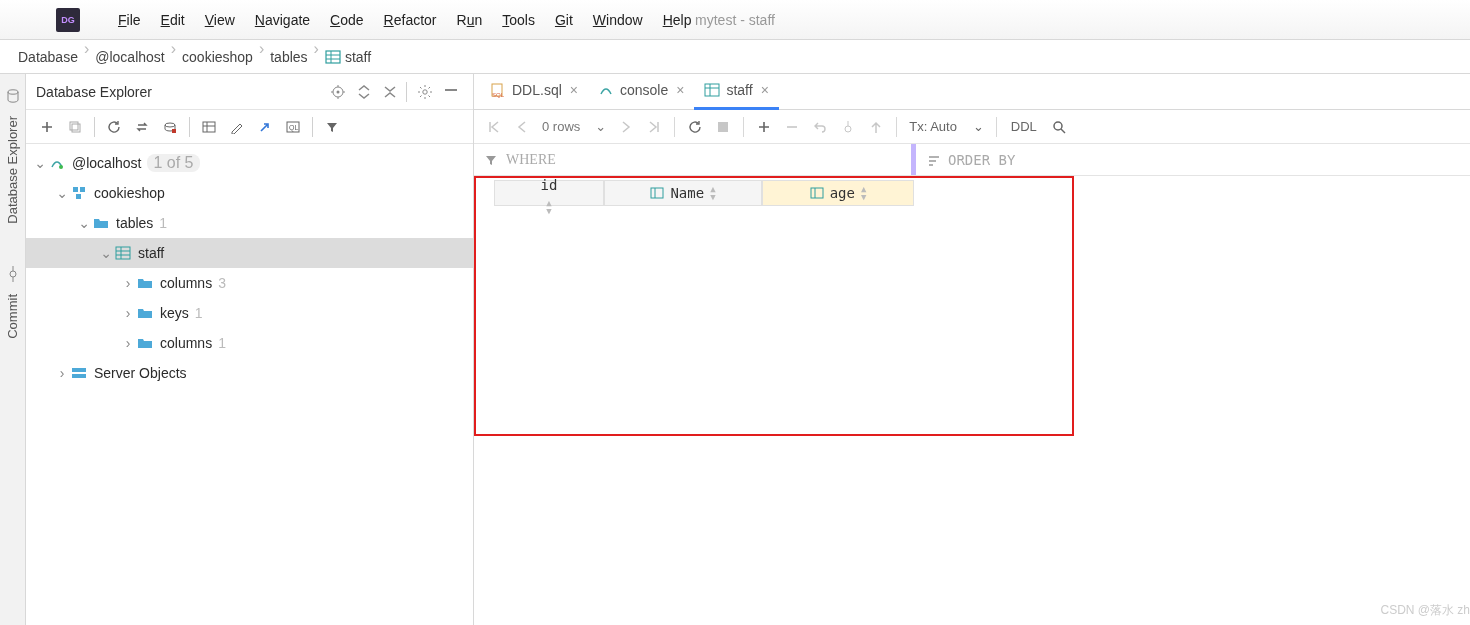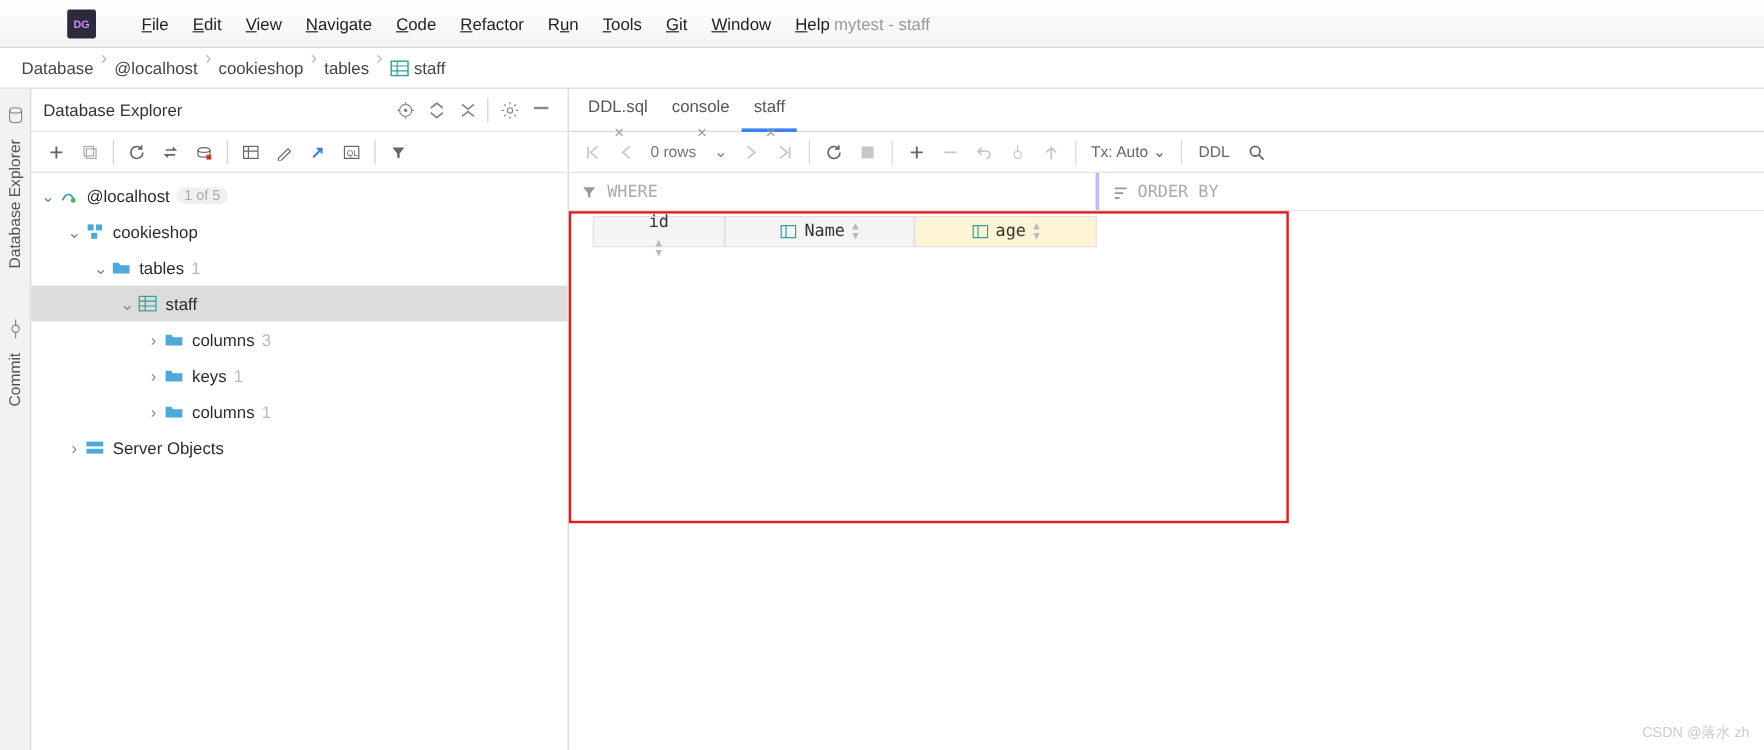--- a/index.html
+++ b/index.html
@@ -21,45 +21,45 @@
 .explorer-title { font-size: 14px; font-weight: normal; color: #333; flex: 1; }
 .hdr-btn { width: 24px; height: 24px; display: flex; align-items: center; justify-content: center; color: #555; margin-left: 2px; cursor: pointer; }
 .explorer-toolbar { display: flex; align-items: center; height: 34px; padding: 0 8px; border-bottom: 1px solid #e4e4e4; gap: 2px; }
 .tb-btn { width: 26px; height: 26px; display: flex; align-items: center; justify-content: center; color: #555; cursor: pointer; }
 .tb-sep { width: 1px; height: 20px; background: #d0d0d0; margin: 0 4px; }
 .tree { flex: 1; overflow: auto; padding: 4px 0; font-size: 14px; }
 .tree-row { display: flex; align-items: center; height: 30px; padding-right: 8px; cursor: pointer; }
 .tree-row.selected { background: #dcdcdc; }
 .tree-row .tw { width: 16px; display: inline-flex; justify-content: center; color: #888; user-select: none; }
 .tree-row .ticon { width: 18px; height: 18px; margin-right: 6px; display: inline-flex; align-items: center; justify-content: center; }
-.tree-row .tcount { color: #aaa; font-size: 12px; margin-left: 6px; background: #f0f0f0; border-radius: 8px; padding: 0 6px; }
+.tree-row .tcount { color: #aaa; font-size: 16px; margin-left: 6px; background: #f0f0f0; border-radius: 8px; padding: 0 6px; }
 .content { flex: 1; display: flex; flex-direction: column; position: relative; }
 .editor-tabs { display: flex; align-items: center; height: 36px; border-bottom: 1px solid #d8d8d8; padding-left: 6px; }
-.etab { display: flex; align-items: center; height: 36px; padding: 0 10px; gap: 6px; color: #555; font-size: 14px; cursor: pointer; border-bottom: 3px solid transparent; flex-direction: column; }
+.etab { display: flex; align-items: center; height: 36px; padding: 0 10px; gap: 6px; color: #555; font-size: 14px; cursor: pointer; border-bottom: 3px solid transparent; }
 .etab.active { border-bottom-color: #3b82f6; }
 .etab .close { color: #999; font-size: 14px; margin-left: 2px; }
 .data-toolbar { display: flex; align-items: center; height: 34px; padding: 0 8px; border-bottom: 1px solid #e4e4e4; gap: 4px; font-size: 13px; }
 .dtb-btn { width: 24px; height: 24px; display: flex; align-items: center; justify-content: center; color: #666; cursor: pointer; }
 .dtb-btn.disabled { color: #c7c7c7; cursor: default; }
 .dtb-sep { width: 1px; height: 20px; background: #d8d8d8; margin: 0 4px; }
 .rows-label { color: #777; padding: 0 4px; display: flex; align-items: center; gap: 15px; }
-.tx-label { font-size: 13px; color: #666; padding: 0 4px; display: flex; align-items: center; gap: 4px; }
+.tx-label { font-size: 13px; color: #666; padding: 0 4px; display: flex; align-items: center; gap: 16px; }
 .ddl-label { font-size: 13px; color: #666; padding: 0 6px; }
 .filter-row { display: flex; height: 32px; border-bottom: 1px solid #e4e4e4; }
 .filter-cell { display: flex; align-items: center; padding: 0 10px; font-family: Menlo, Consolas, monospace; font-size: 14px; color: #aaa; gap: 8px; }
-.filter-where { width: 442px; border-right: 3px solid #c4b5fd; }
+.filter-where { width: 442px; border-right: 5px solid #c4b5fd; font-family: Liberation Serif, serif; }
 .grid-area { flex: 1; position: relative; }
 .redbox { position: absolute; left: 0px; top: 0px; width: 600px; height: 260px; border: 2px solid #e11d1d; pointer-events: none; }
 .col-headers { position: absolute; top: 4px; left: 20px; display: flex; height: 26px; }
 .col-h { display: flex; align-items: center; justify-content: center; gap: 6px; font-family: Menlo, Consolas, monospace; font-size: 14px; border: 1px solid #e0e0e0; background: #f5f5f5; padding: 0 8px; color: #333; }
 .col-h.first { width: 110px; flex-direction: column; }
 .col-h.mid { width: 158px; }
 .col-h.sel { background: #fff4d5; width: 152px; }
 .sort-arrows { color: #bbb; font-size: 9px; line-height: 8px; display: flex; flex-direction: column; }
-.watermark { position: absolute; right: 12px; bottom: 6px; font-size: 12px; color: #ccc; }
+.watermark { position: absolute; right: 0; bottom: 6px; font-size: 12px; color: #ccc; }
 svg { display: block; }
 </style>
 </head>
 <body>
 
 <div class="menubar">
   <div class="app-icon">DG</div>
   <div class="menu-item"><u>F</u>ile</div>
   <div class="menu-item"><u>E</u>dit</div>
   <div class="menu-item"><u>V</u>iew</div>

